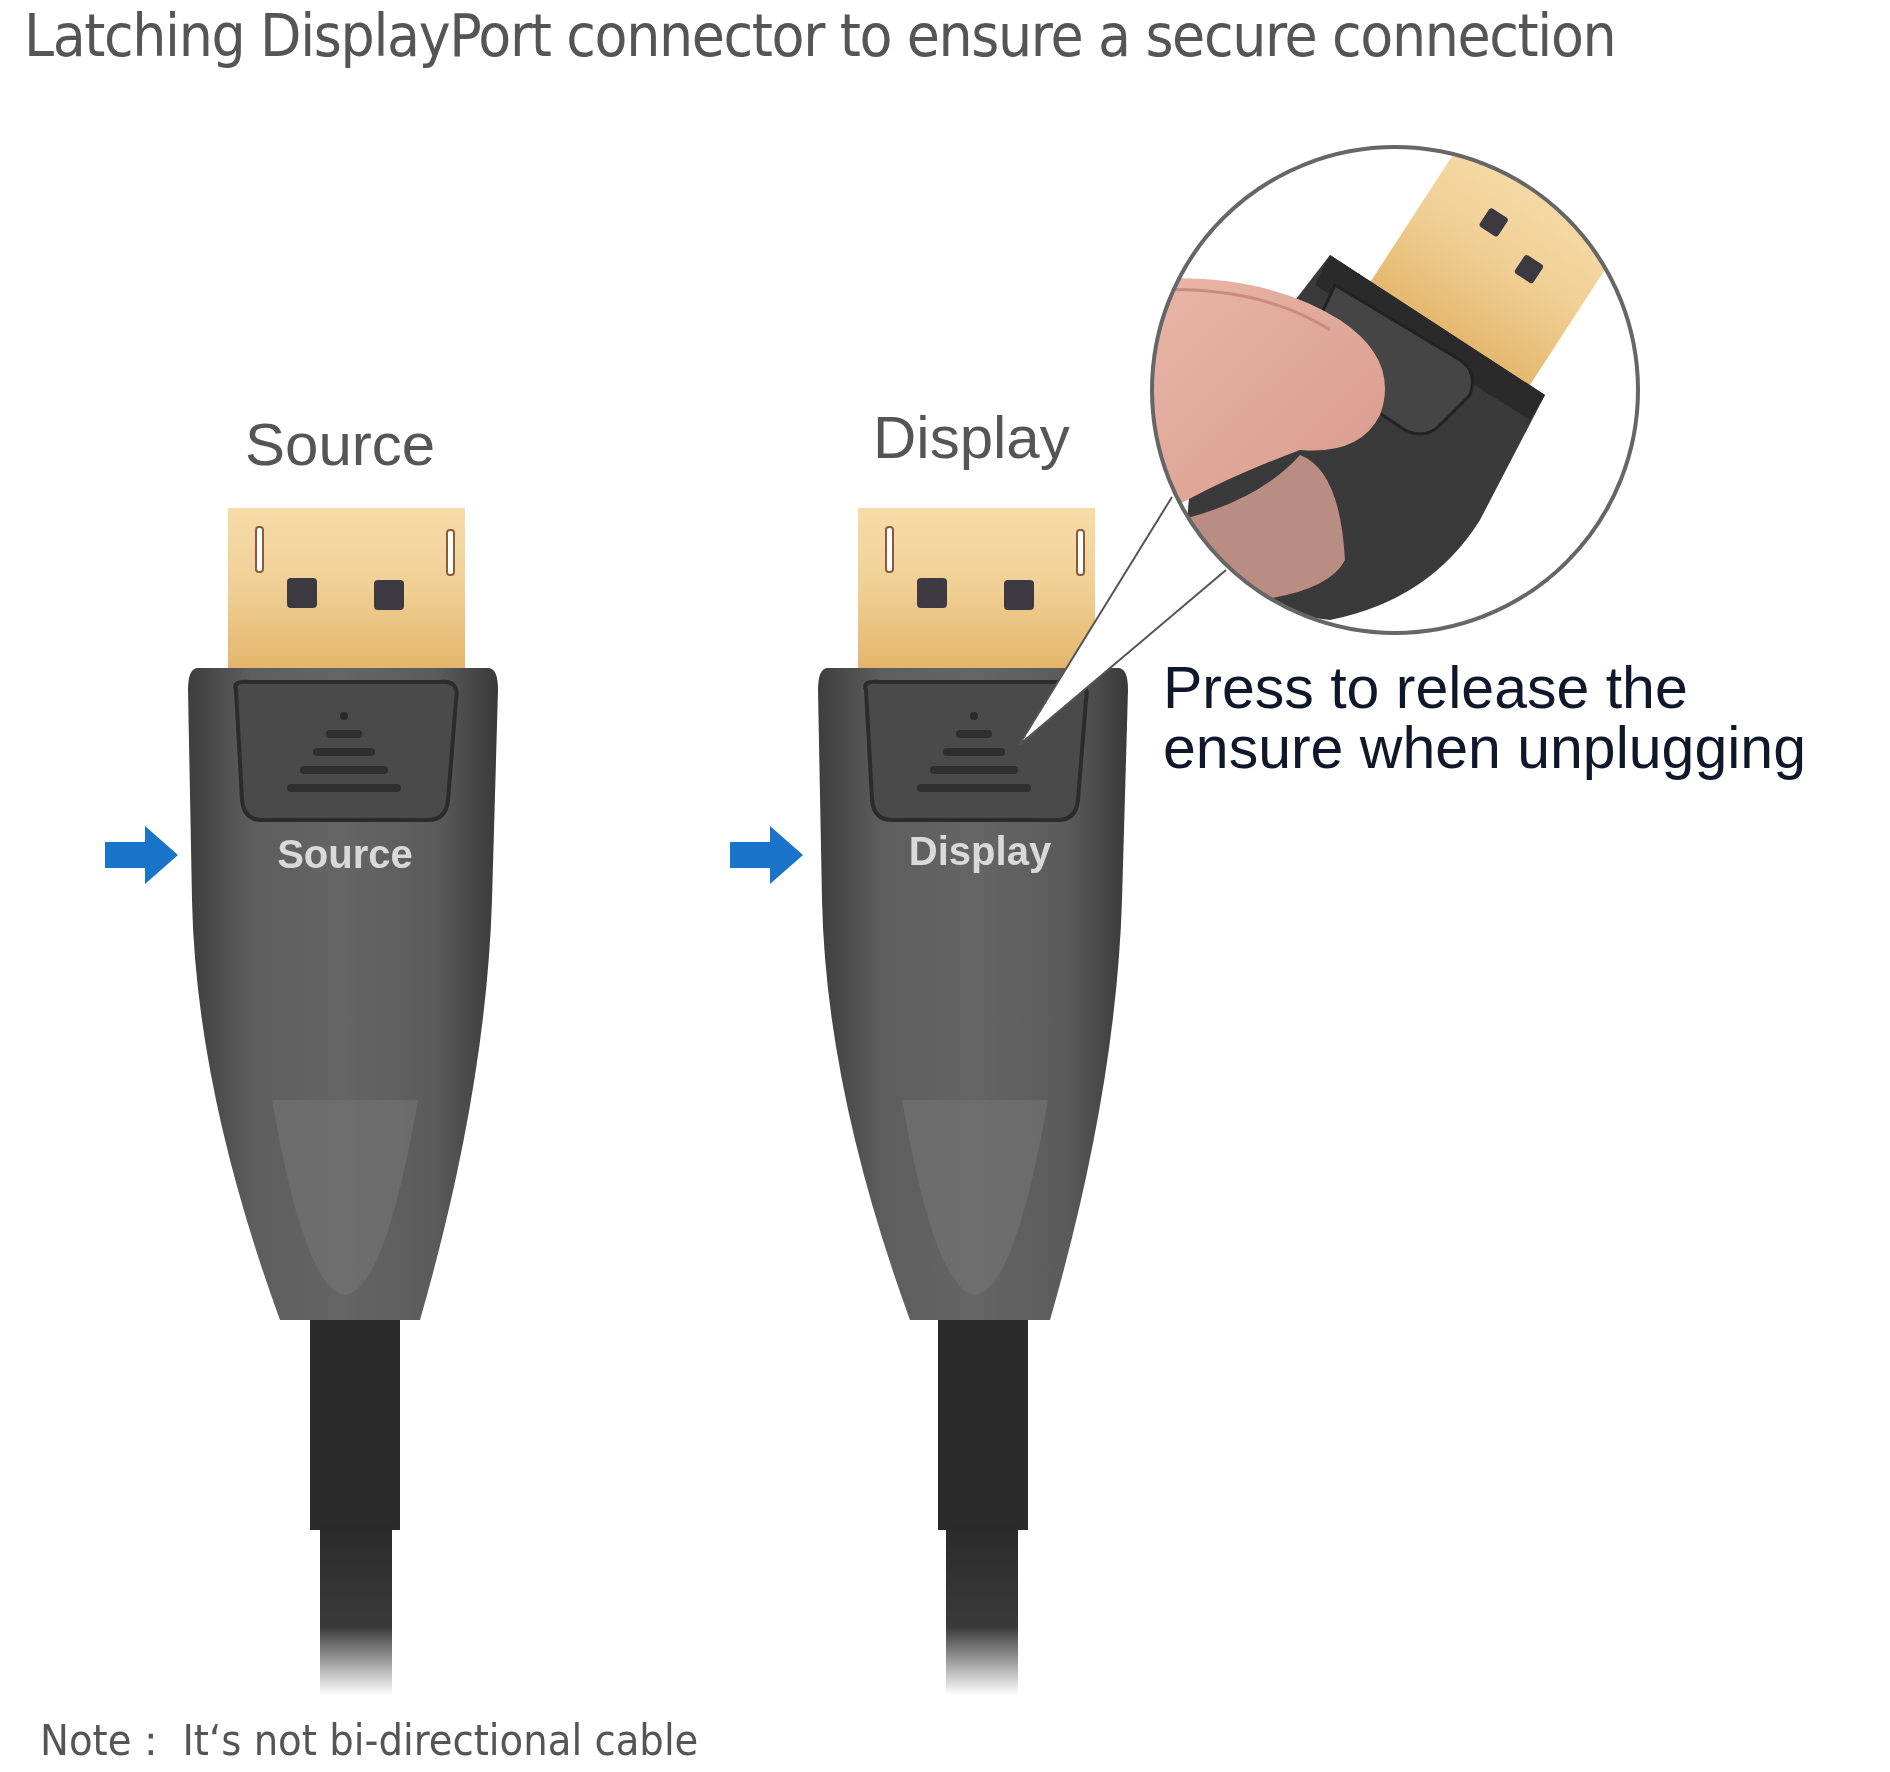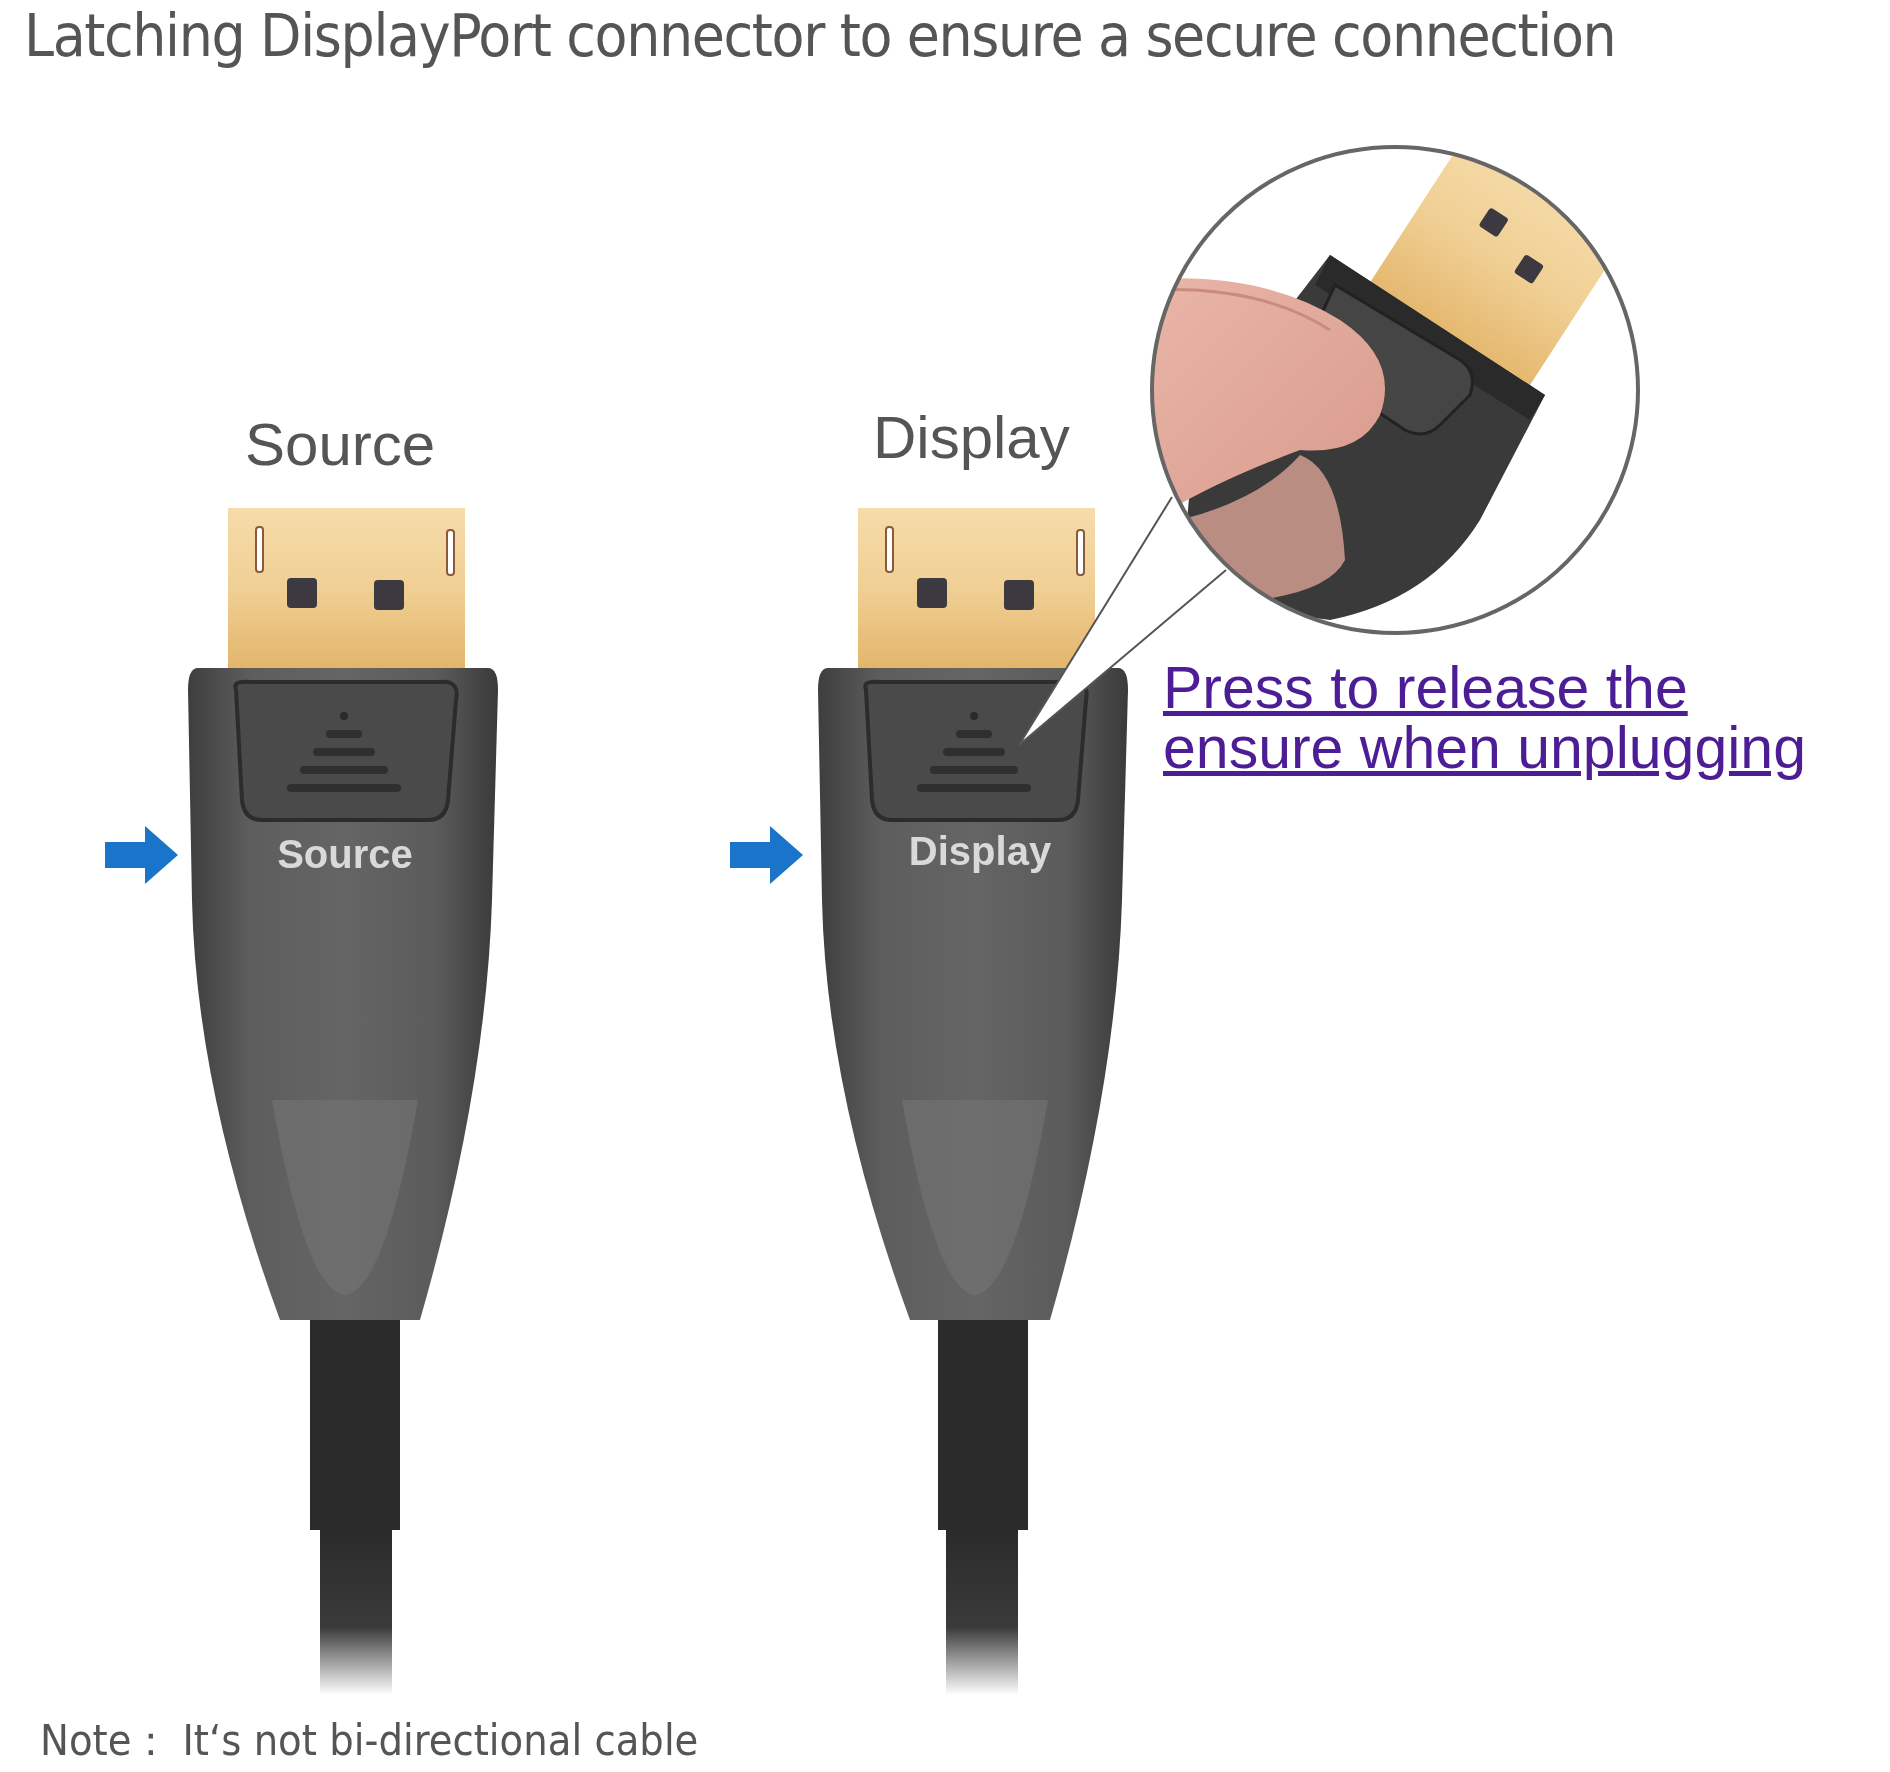--- a/index.html
+++ b/index.html
@@ -1,19 +1,19 @@
 <!DOCTYPE html>
 <html><head>
 <meta charset="utf-8">
 <style>
   html, body { margin:0; padding:0; background:#ffffff; }
   body { width:1890px; height:1772px; position:relative; overflow:hidden; font-family:"Liberation Sans", sans-serif; color:#555555; }
   .title { position:absolute; left:24px; top:2px; font-family:"DejaVu Sans", sans-serif; font-size:58px; color:#555555; white-space:nowrap; letter-spacing:-1.5px; transform:scaleX(0.93); transform-origin:left top; }
   .label { position:absolute; font-size:60px; color:#555555; white-space:nowrap; }
-  .callout { position:absolute; left:1163px; top:658px; font-size:59px; line-height:60px; color:#4c1d95; white-space:nowrap;text-decoration:underline; }
+  .callout { position:absolute; left:1163px; top:658px; font-size:59px; line-height:60px; color:#0f172a; white-space:nowrap; }
   .note { position:absolute; left:40px; top:1713px; font-family:"DejaVu Sans", sans-serif; font-size:42px; color:#555555; white-space:nowrap; transform:scaleX(0.92); transform-origin:left top; }
   .art { position:absolute; left:0; top:0; }
   .embossed { font-family:"Liberation Sans", sans-serif; font-weight:bold; fill:#d9d9d9; }
 </style>
 </head>
 <body>
 
 <div class="title">Latching DisplayPort connector to ensure a secure connection</div>
 
 <div class="label" style="left:245px; top:410px;">Source</div>

